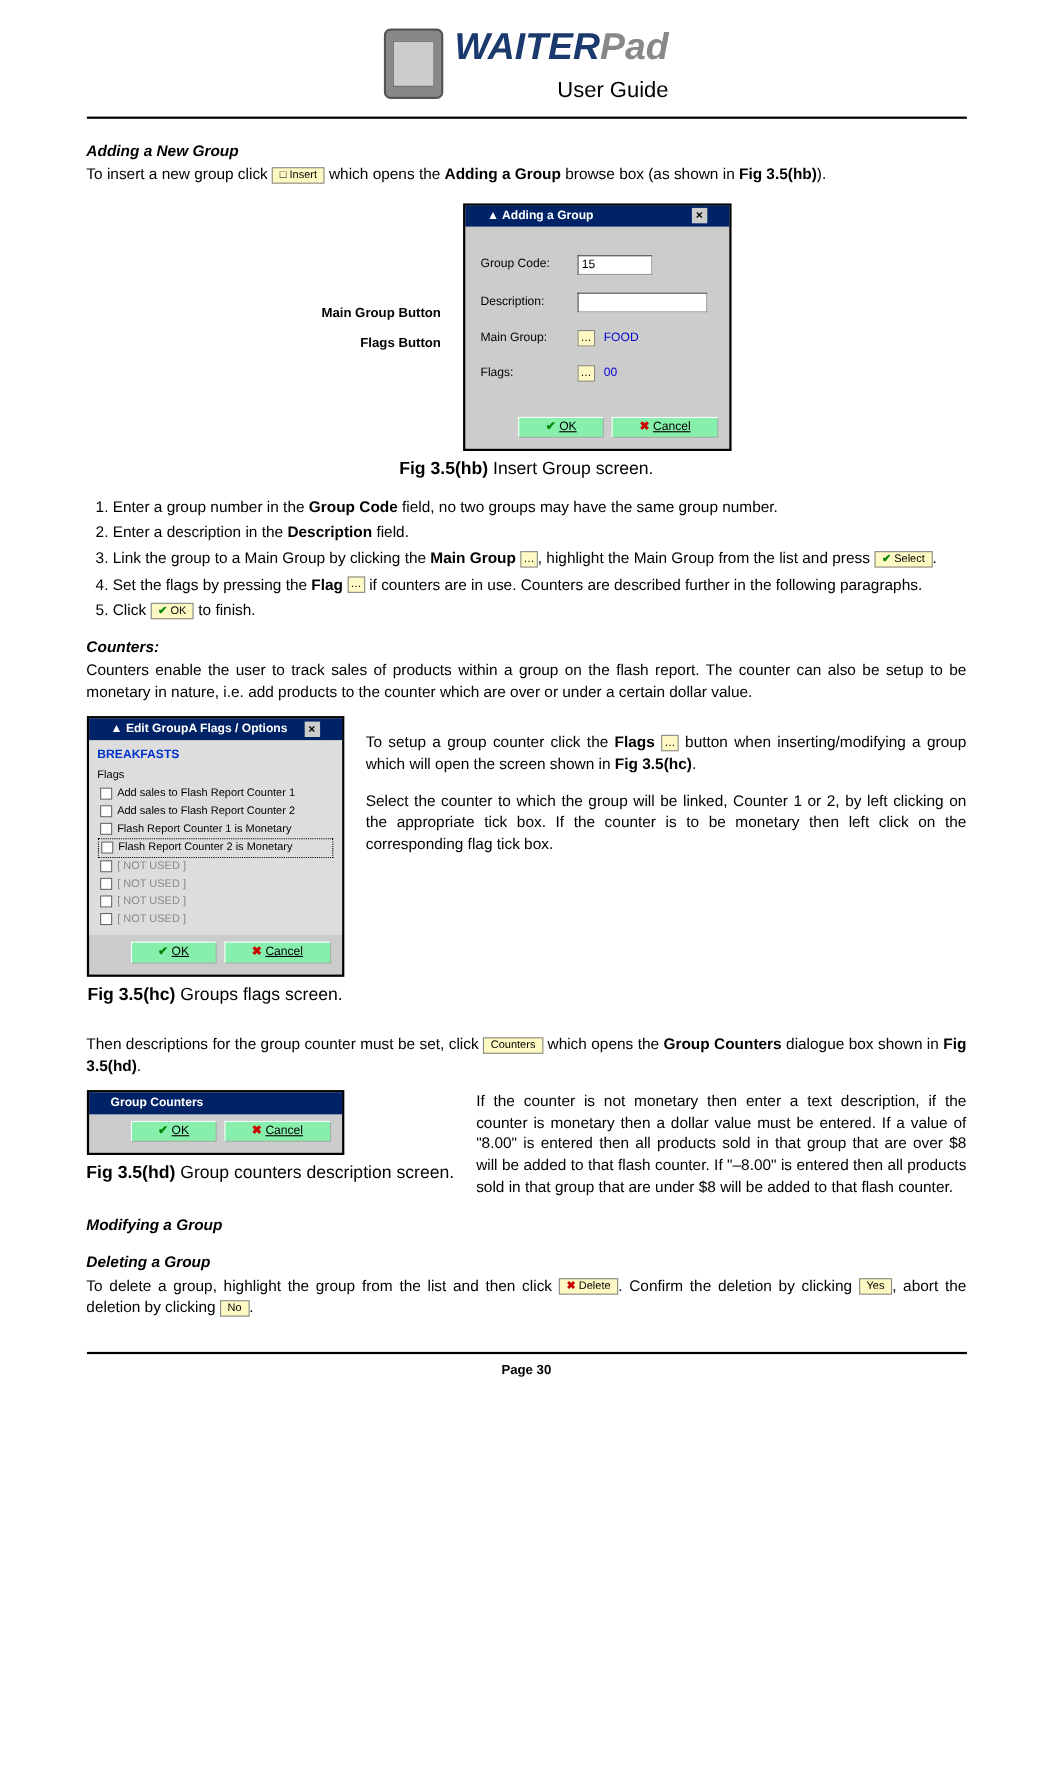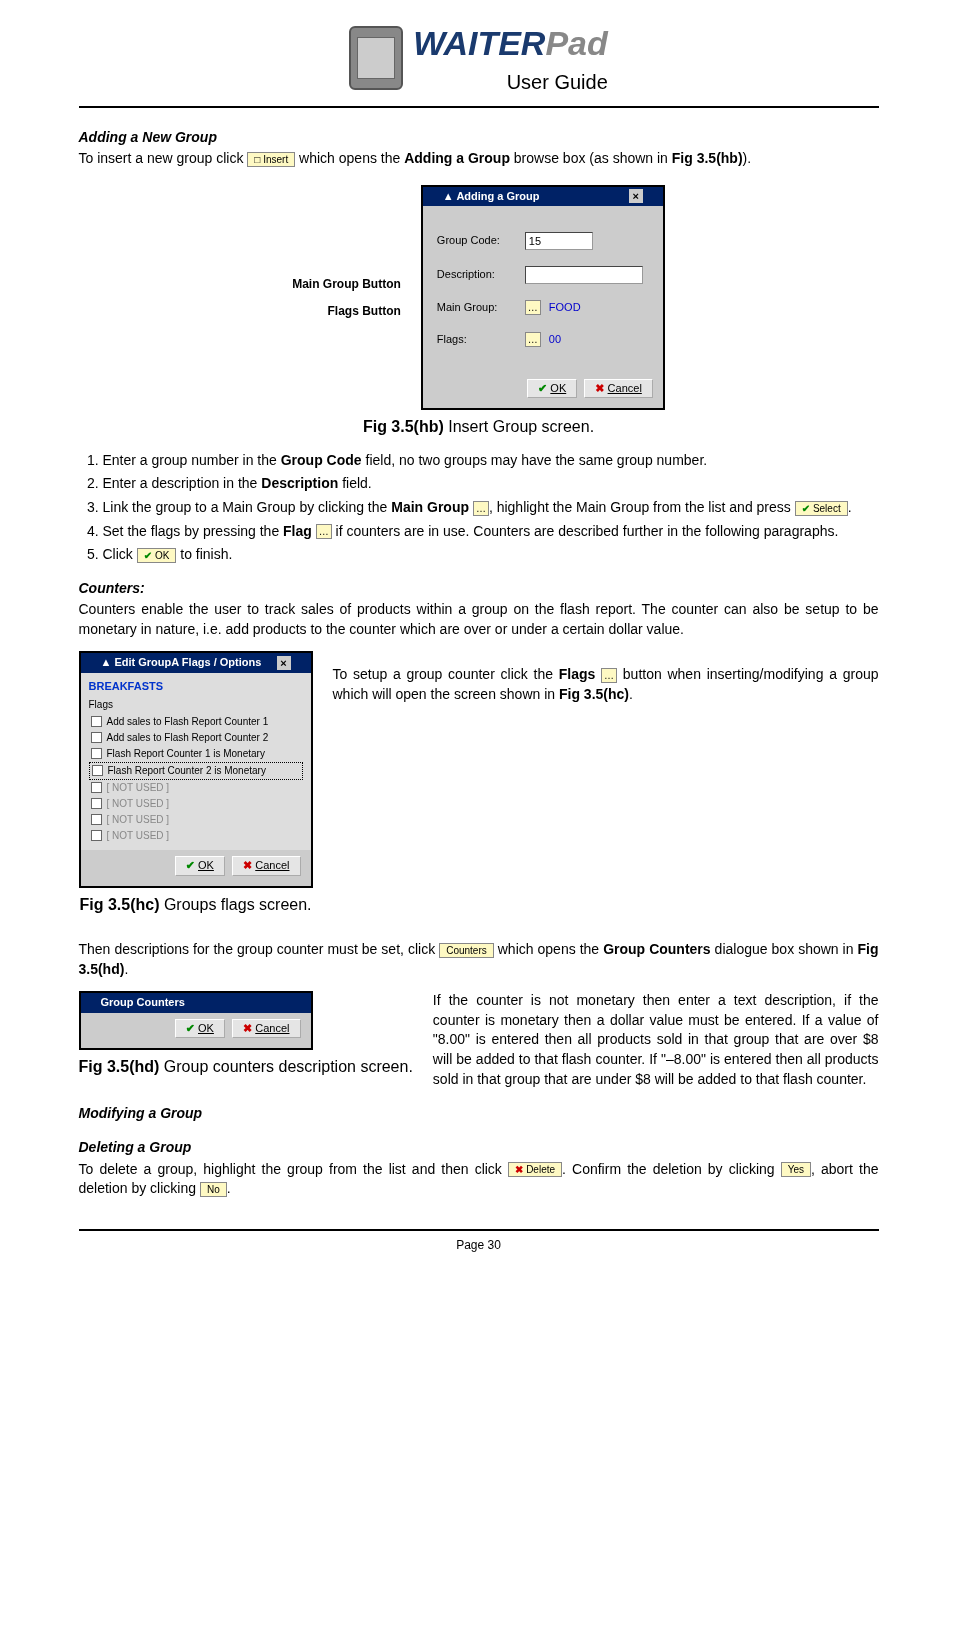--- a/index.html
+++ b/index.html
@@ -139,22 +139,22 @@
       min-width: 60px;
       height: 14px;
     }
     .dialog-footer {
       text-align: right;
       padding: 6px 10px 10px 10px;
     }
     .dialog-btn {
       display: inline-block;
       border: 1px outset #fff;
-      background: #e5e5e5;
-      padding: 1px 10px;
+      background: #86efac;
+      padding: 1px 24px;
       font-size: 11px;
       margin-left: 4px;
     }
     .caption {
       text-align: center;
       font-size: 16px;
       margin: 6px 0 12px 0;
     }
     .caption .fig-label {
       font-weight: bold;
@@ -229,21 +229,21 @@
     }
     .counters-dialog {
       width: 230px;
     }
     .footer {
       border-top: 2px solid #000;
       margin-top: 30px;
       padding-top: 6px;
       text-align: center;
       font-family: 'Arial Narrow', Arial, sans-serif;
-      font-weight: normal;
+      font-weight: bold;
       font-size: 12px;
     }
     .ok-mark { color: #080; font-weight: bold; }
     .x-mark { color: #c00; font-weight: bold; }
     .blue-txt { color: #00c; }
     .narrow-bold { font-family: 'Arial Narrow', Arial, sans-serif; font-weight: bold; }
   </style>
 </head>
 <body>
 
@@ -339,20 +339,21 @@
         </div>
         <div class="dialog-footer">
           <span class="dialog-btn"><span class="ok-mark">✔</span> <u>OK</u></span>
           <span class="dialog-btn"><span class="x-mark">✖</span> <u>Cancel</u></span>
         </div>
       </div>
       <div class="caption"><span class="fig-label">Fig 3.5(hc)</span><span> Groups flags screen.</span></div>
     </div>
     <div class="right">
       <p><span>To setup a group counter click the </span><span class="narrow-bold">Flags</span> <span class="inline-btn icon-btn">…</span><span> button when inserting/modifying a group which will open the screen shown in </span><span class="narrow-bold">Fig 3.5(hc)</span><span>.</span></p>
+      <p>Select the counter to which the group will be linked, Counter 1 or 2, by left clicking on the appropriate tick box. If the counter is to be monetary then left click on the corresponding flag tick box.</p>
     </div>
   </div>
 
   <div class="body-text">
     <span>Then descriptions for the group counter must be set, click </span><span class="inline-btn">Counters</span><span> which opens the </span><span class="bold">Group Counters</span><span> dialogue box shown in </span><span class="narrow-bold">Fig 3.5(hd)</span><span>.</span>
   </div>
 
   <div class="two-col">
     <div class="left">
       <div class="dialog counters-dialog">

